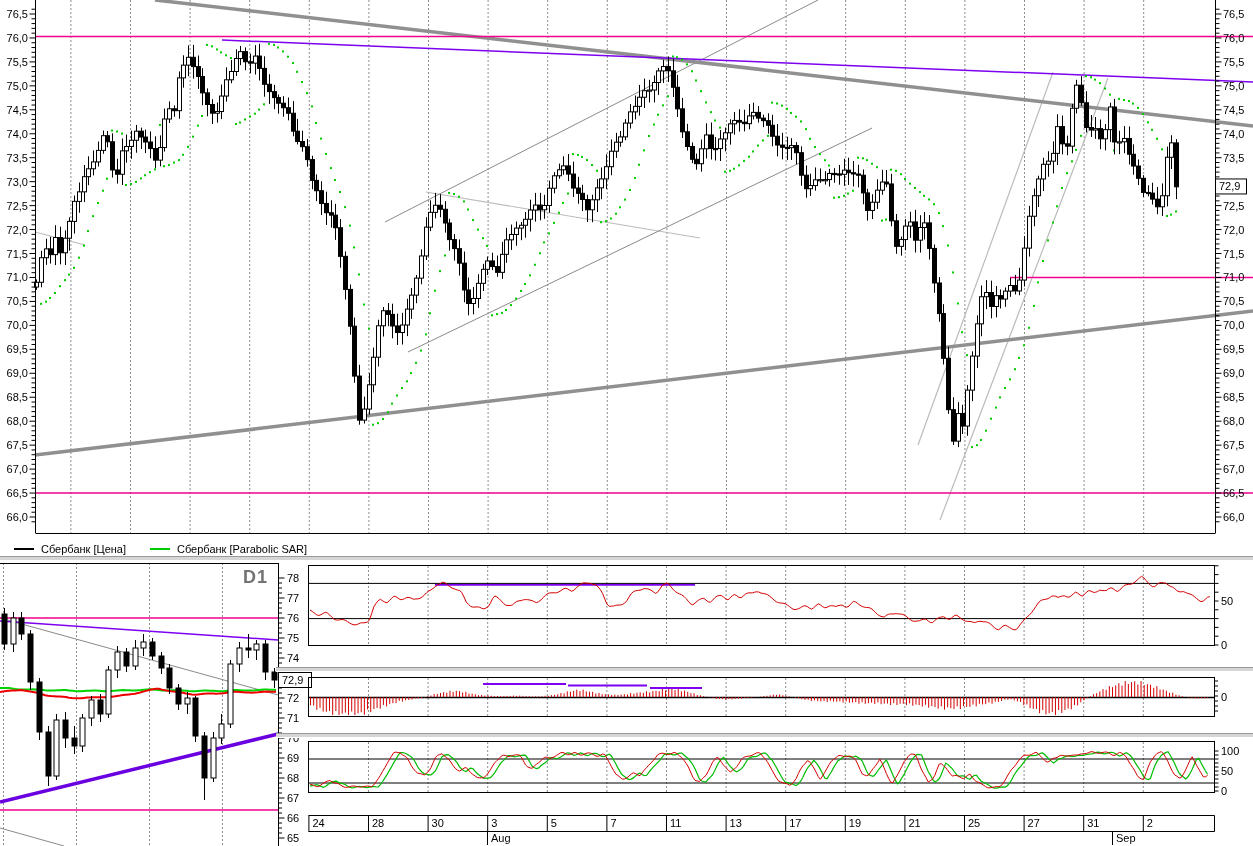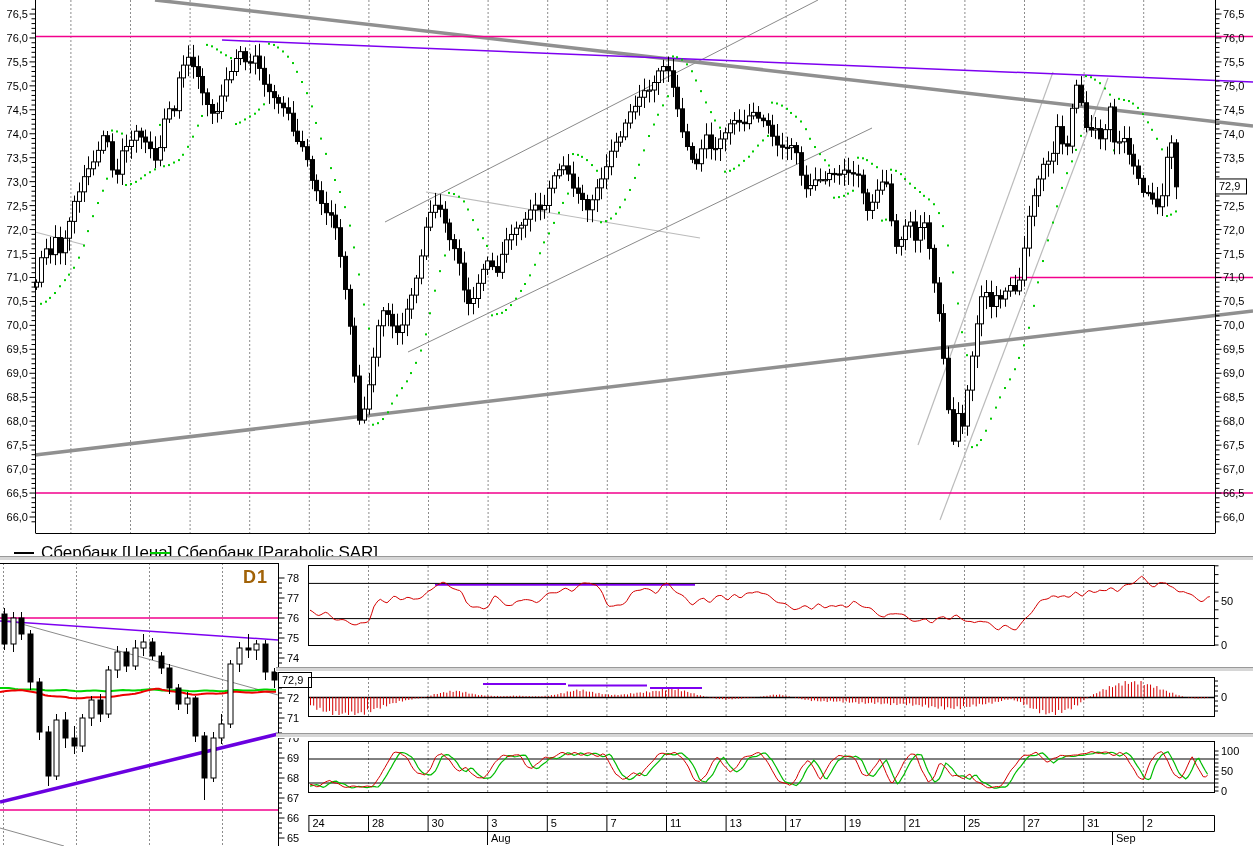--- a/index.html
+++ b/index.html
@@ -1,27 +1,27 @@
 <!DOCTYPE html>
 <html><head>
 <meta charset="utf-8">
 <style>
   html,body{margin:0;padding:0;background:#fff;}
   body{font-family:"Liberation Sans",sans-serif;}
   .screen{position:relative;width:1253px;height:846px;background:#fff;overflow:hidden;}
   svg{position:absolute;left:0;top:0;}
   svg text{font-family:"Liberation Sans",sans-serif;font-size:11px;fill:#000;}
-  .legend{position:absolute;left:0;top:539px;width:1253px;height:16px;font-size:17px;color:#000;}
+  .legend{position:absolute;left:0;top:539px;width:1253px;height:16px;font-size:11px;color:#000;}
   .legend .dash{display:inline-block;width:20px;border-top:2px solid #000;vertical-align:middle;}
   .legend .dash.green{border-top-color:#00cc00;}
   .legend .lab{display:inline-block;vertical-align:middle;padding-left:7px;}
   .legend .item1{position:absolute;left:14px;top:3px;}
   .legend .item2{position:absolute;left:150px;top:3px;text-decoration:underline;}
   .groove{position:absolute;height:3px;background:#d6d6d6;border-top:1px solid #999;border-bottom:1px solid #fff;}
-  .d1label{position:absolute;left:243px;top:567px;width:36px;font-size:18px;font-weight:bold;color:#a16207;letter-spacing:1px;}
+  .d1label{position:absolute;left:243px;top:567px;width:36px;font-size:18px;font-weight:bold;color:#737373;letter-spacing:1px;}
 </style>
 </head>
 <body>
 
 <div class="screen">
   <svg id="cv" width="1253" height="846">
       <g>
         <line x1="70.9" y1="0" x2="70.9" y2="533" stroke="#8c8c8c" stroke-width="1" stroke-dasharray="2,2"></line>
         <line x1="130.5" y1="0" x2="130.5" y2="533" stroke="#8c8c8c" stroke-width="1" stroke-dasharray="2,2"></line>
         <line x1="190.10000000000002" y1="0" x2="190.10000000000002" y2="533" stroke="#8c8c8c" stroke-width="1" stroke-dasharray="2,2"></line>

